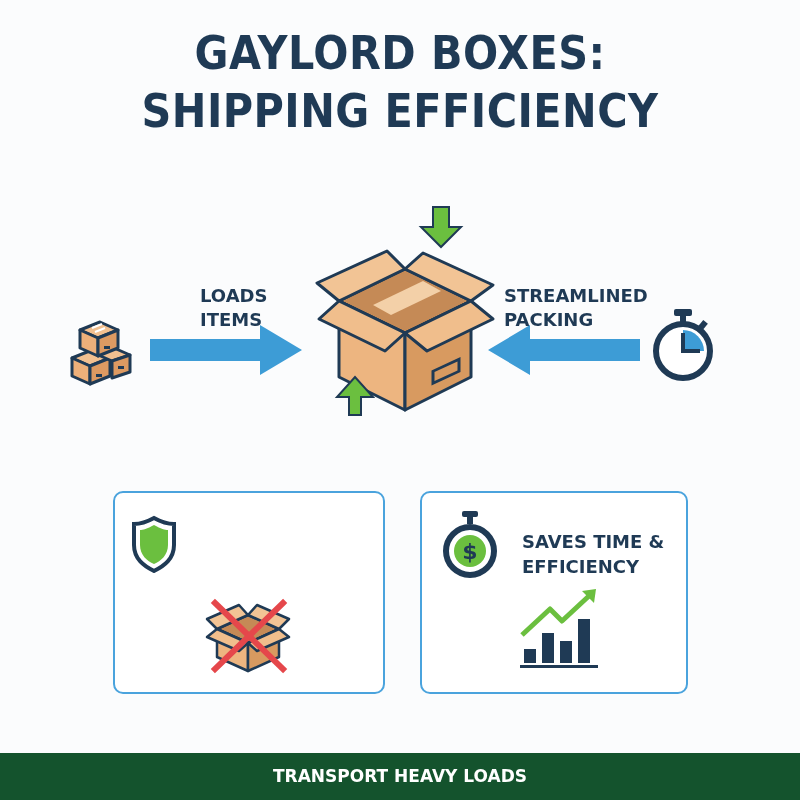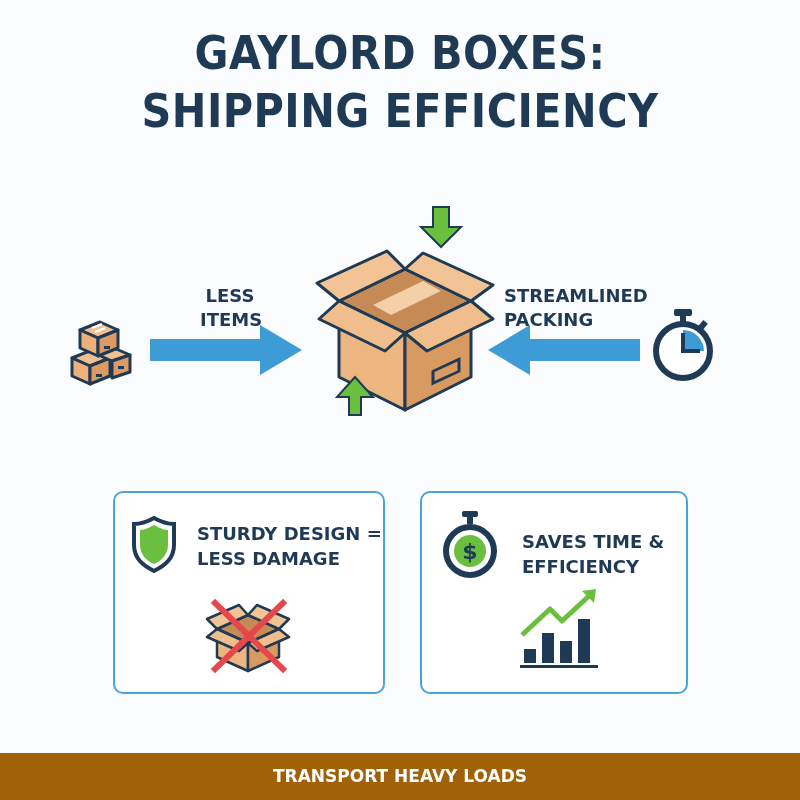--- a/index.html
+++ b/index.html
@@ -23,21 +23,21 @@
   .card {
     position:absolute; background:#fff; border:2px solid #4aa3dd; border-radius:10px;
     box-sizing:border-box;
   }
   .card-text {
     position:absolute; font-family:"DejaVu Sans", sans-serif; font-weight:bold;
     font-size:18px; line-height:25px; color:#1f3a55;
   }
   .footer {
     position:absolute; left:0; top:753px; width:800px; height:47px;
-    background:#a16207; color:#fff; text-align:center;
+    background:#14532d; color:#fff; text-align:center;
     font-family:"DejaVu Sans", sans-serif; font-weight:bold; font-size:17px; line-height:47px;
   }
 </style>
 </head>
 <body>
 
 <div class="title">
   <div>GAYLORD BOXES:</div>
   <div>SHIPPING EFFICIENCY</div>
 </div>
@@ -61,21 +61,21 @@
       <line x1="29" y1="24" x2="39" y2="20"></line>
     </g>
   <g fill="#1f3a55">
       <rect x="38" y="38" width="6" height="3"></rect>
       <rect x="30" y="66" width="6" height="3"></rect>
       <rect x="52" y="58" width="6" height="3"></rect>
     </g>
 </svg>
 
 <div class="label" style="left:200px;top:284px;text-align:center;width:60px">
-  <div>LESS</div>
+  <div>LOADS</div>
   <div>ITEMS</div>
 </div>
 
 <svg class="abs" style="left:150px;top:325px" width="155" height="50" viewBox="0 0 155 50">
   <polygon points="0,14 110,14 110,0 152,25 110,50 110,36 0,36" fill="#3d9cd6"></polygon>
 </svg>
 
 <svg class="abs" style="left:305px;top:205px" width="200" height="220" viewBox="0 0 200 220">
   <g stroke="#1f3a55" stroke-width="3" stroke-linejoin="round">
 
@@ -113,24 +113,20 @@
   <circle cx="35" cy="46" r="27" fill="#fff" stroke="#1f3a55" stroke-width="6"></circle>
   <path d="M35,46 L35,25 A21,21 0 0 1 56,46 Z" fill="#3d9cd6"></path>
   <polyline points="35,28 35,46 52,46" fill="none" stroke="#1f3a55" stroke-width="4"></polyline>
 </svg>
 
 <div class="card" style="left:113px;top:491px;width:272px;height:203px">
   <svg class="abs" style="left:16px;top:22px" width="46" height="58" viewBox="0 0 46 58">
     <path d="M23,3 C32,8 38,9 43,9 L43,30 C43,44 33,51 23,56 C13,51 3,44 3,30 L3,9 C8,9 14,8 23,3 Z" fill="#fff" stroke="#1f3a55" stroke-width="4"></path>
     <path d="M23,10 C30,14 34,15 37,15 L37,30 C37,40 30,46 23,49 C16,46 9,40 9,30 L9,15 C12,15 16,14 23,10 Z" fill="#6bbf3f"></path>
   </svg>
-  <div class="card-text" style="left:82px;top:28px">
-    <div>STURDY DESIGN =</div>
-    <div>LESS DAMAGE</div>
-  </div>
   <svg class="abs" style="left:88px;top:104px" width="90" height="78" viewBox="0 0 90 78">
     <g stroke="#1f3a55" stroke-width="2.5" stroke-linejoin="round">
       <polygon points="14,32 45,18 76,32 45,46" fill="#c58a56"></polygon>
       <polygon points="14,32 45,46 45,74 14,60" fill="#edb580"></polygon>
       <polygon points="45,46 76,32 76,60 45,74" fill="#d89a60"></polygon>
       <polygon points="14,32 4,22 36,8 45,18" fill="#f2c495"></polygon>
       <polygon points="45,18 54,8 86,22 76,32" fill="#f2c495"></polygon>
       <polygon points="14,32 45,46 36,54 4,40" fill="#f0be8c"></polygon>
       <polygon points="45,46 76,32 86,40 54,54" fill="#f0be8c"></polygon>
     </g>

